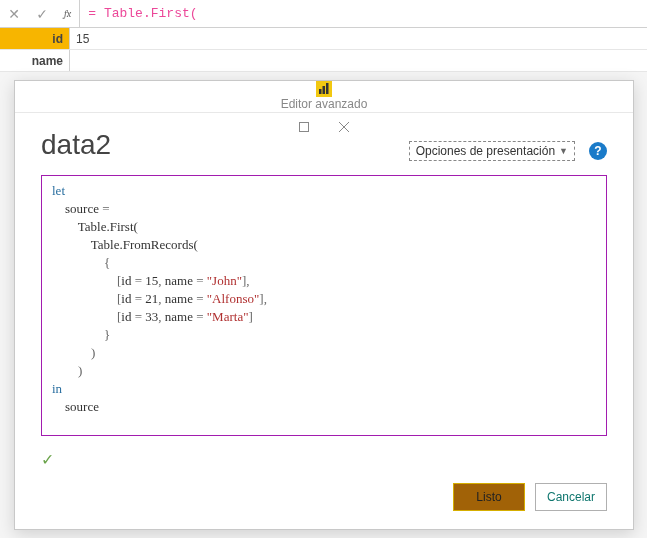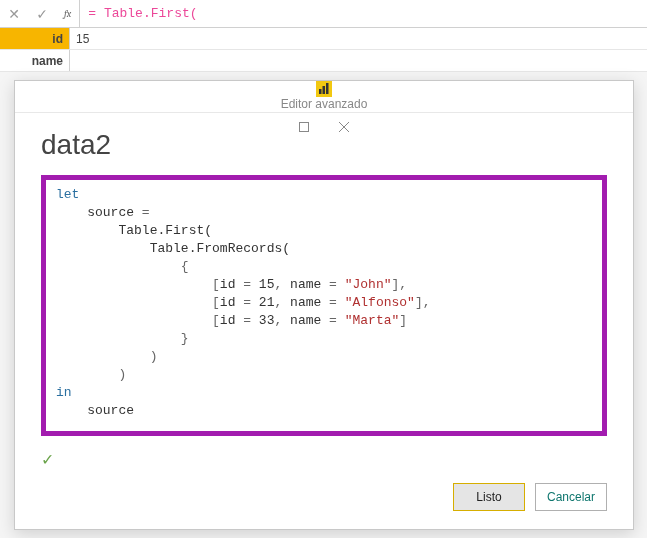--- a/index.html
+++ b/index.html
@@ -168,24 +168,24 @@
     background: #1a7bc9;
     color: #fff;
     font-size: 12px;
     font-weight: bold;
     display: flex;
     align-items: center;
     justify-content: center;
   }
 
   .code-area {
-    border: 5px solid #a21caf;
+    border: 1px solid #a21caf;
     flex: 1;
     padding: 6px 10px;
-    font-family: Liberation Mono, monospace;
+    font-family: Liberation Serif, serif;
     font-size: 13px;
     line-height: 18px;
     overflow: hidden;
     white-space: pre;
     color: #333;
     position: relative;
   }
   .kw { color: #2a6fa0; }
   .ident { color: #333; }
   .str { color: #b03030; }
@@ -217,21 +217,21 @@
     border: 1px solid #b0b0b0;
     background: #fff;
     font-size: 12px;
     display: flex;
     align-items: center;
     justify-content: center;
     color: #0f766e;
     cursor: pointer;
   }
   .btn.primary {
-    background: #e5e5e5;
+    background: #a16207;
     border-color: #d6ae00;
     color: #222;
   }
 </style>
 </head>
 <body>
 
 <div class="formula-row">
   <div class="formula-actions">
     <div class="fx-btn">✕</div>
@@ -273,20 +273,27 @@
             <line x1="0" y1="0" x2="10" y2="10" stroke="#888" stroke-width="1"></line>
             <line x1="10" y1="0" x2="0" y2="10" stroke="#888" stroke-width="1"></line>
           </svg>
       </div>
     </div>
   </div>
 
   <div class="dlg-body">
     <div class="dlg-header-row">
       <div class="dlg-name">data2</div>
+      <div class="dlg-header-right">
+        <div class="display-opts">
+          <span>Opciones de presentación</span>
+          <span style="font-size:9px;color:#666">▼</span>
+        </div>
+        <div class="help-icon">?</div>
+      </div>
     </div>
 
     <div class="code-area" id="code-area"><span class="kw">let</span>
     <span class="ident">source</span><span class="punct"> = </span>
         <span class="ident">Table.First(</span>
             <span class="ident">Table.FromRecords(</span>
                 <span class="punct">{</span>
                     <span class="punct">[</span><span class="ident">id</span><span class="punct"> = </span><span class="num">15</span><span class="punct">, </span><span class="ident">name</span><span class="punct"> = </span><span class="str">"John"</span><span class="punct">],</span>
                     <span class="punct">[</span><span class="ident">id</span><span class="punct"> = </span><span class="num">21</span><span class="punct">, </span><span class="ident">name</span><span class="punct"> = </span><span class="str">"Alfonso"</span><span class="punct">],</span>
                     <span class="punct">[</span><span class="ident">id</span><span class="punct"> = </span><span class="num">33</span><span class="punct">, </span><span class="ident">name</span><span class="punct"> = </span><span class="str">"Marta"</span><span class="punct">]</span>

